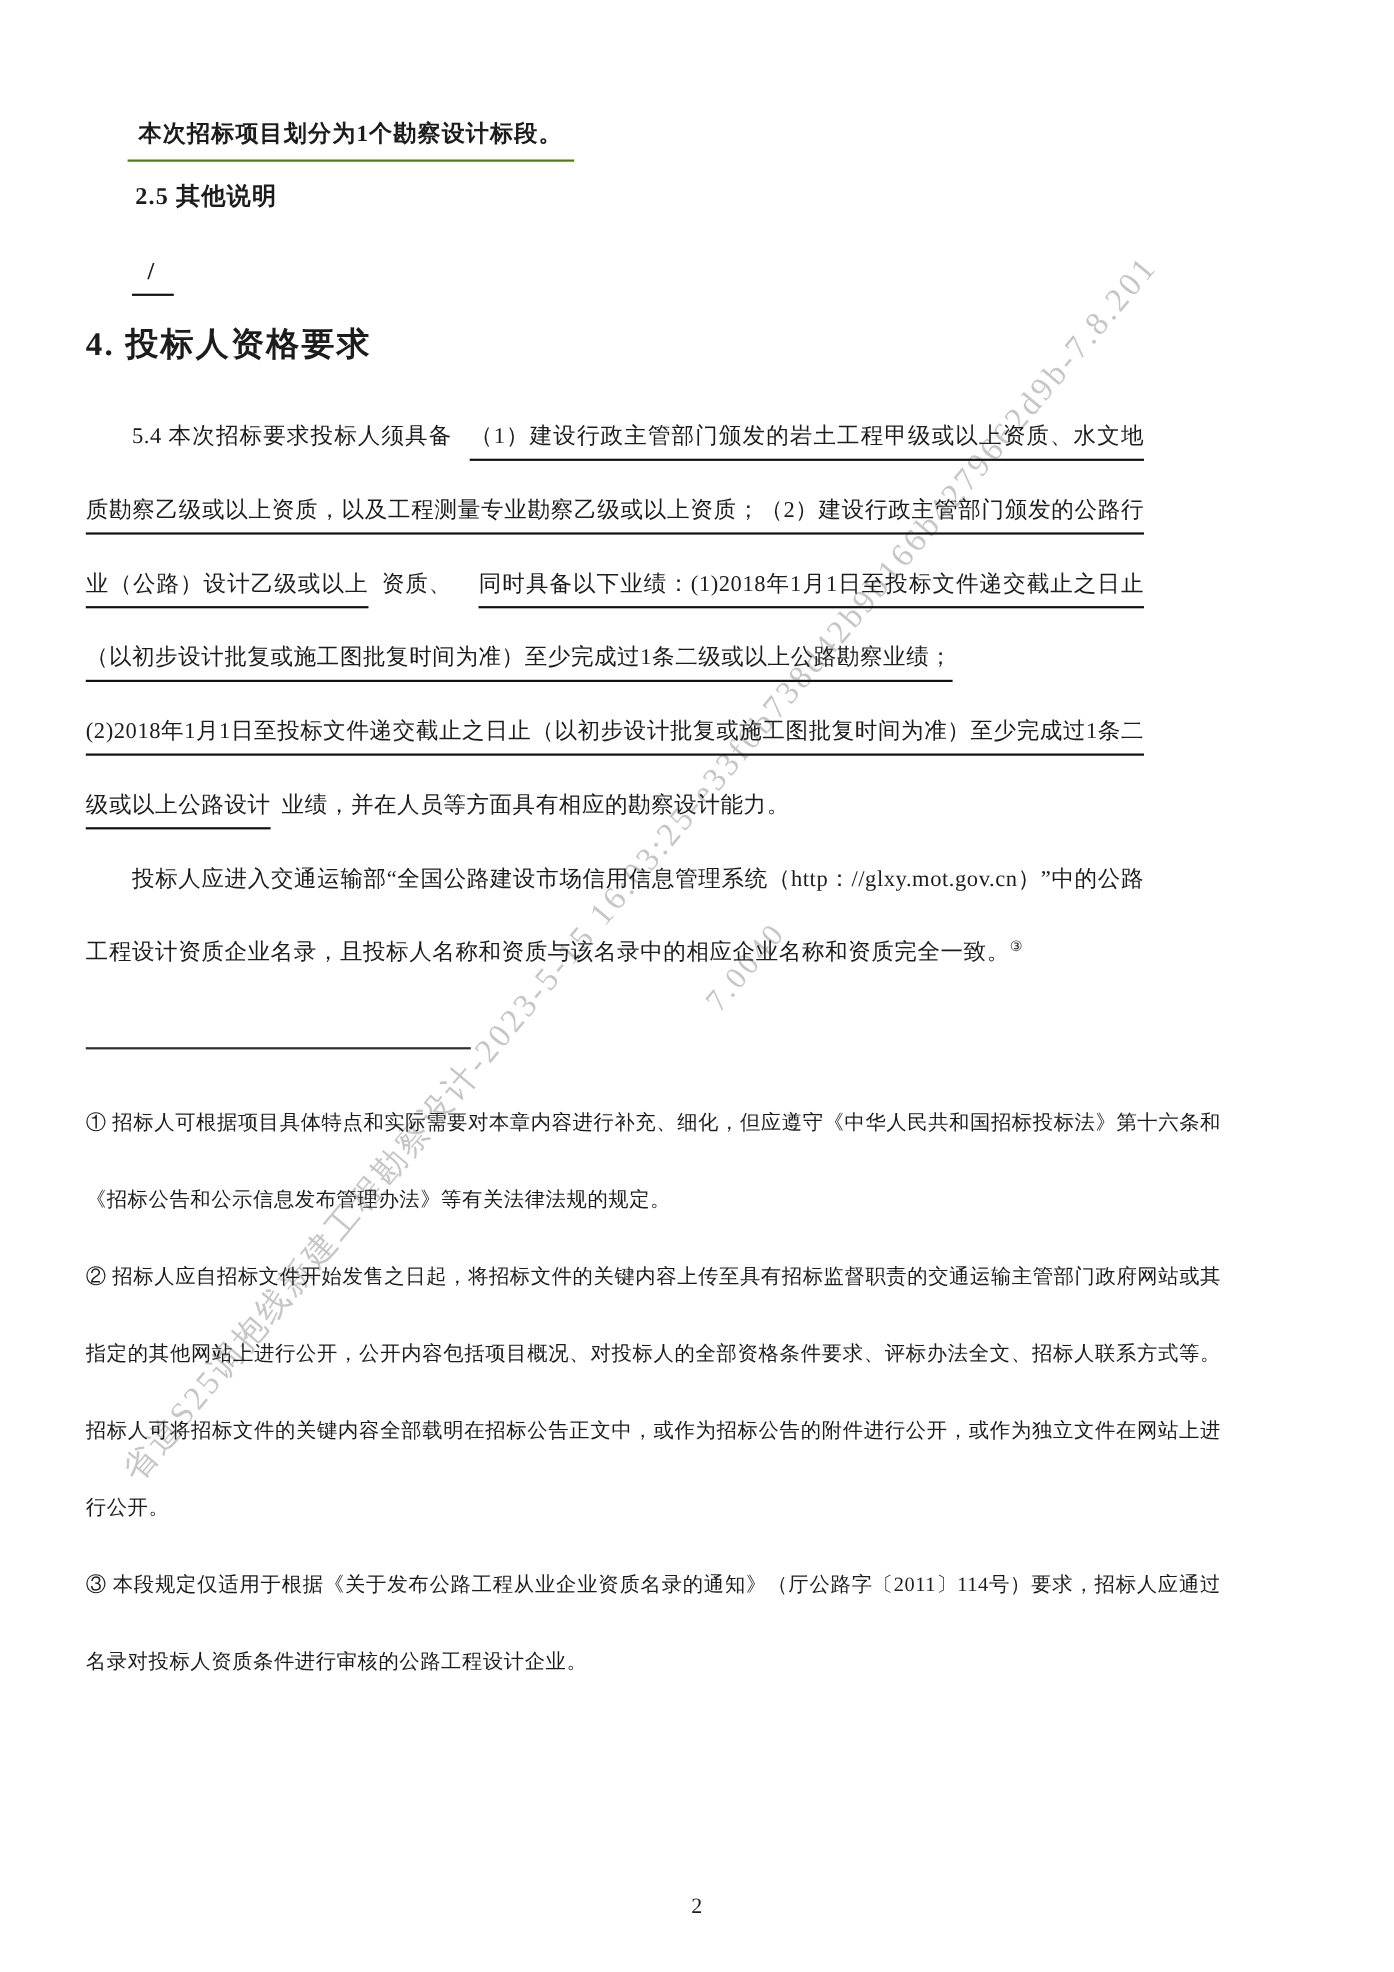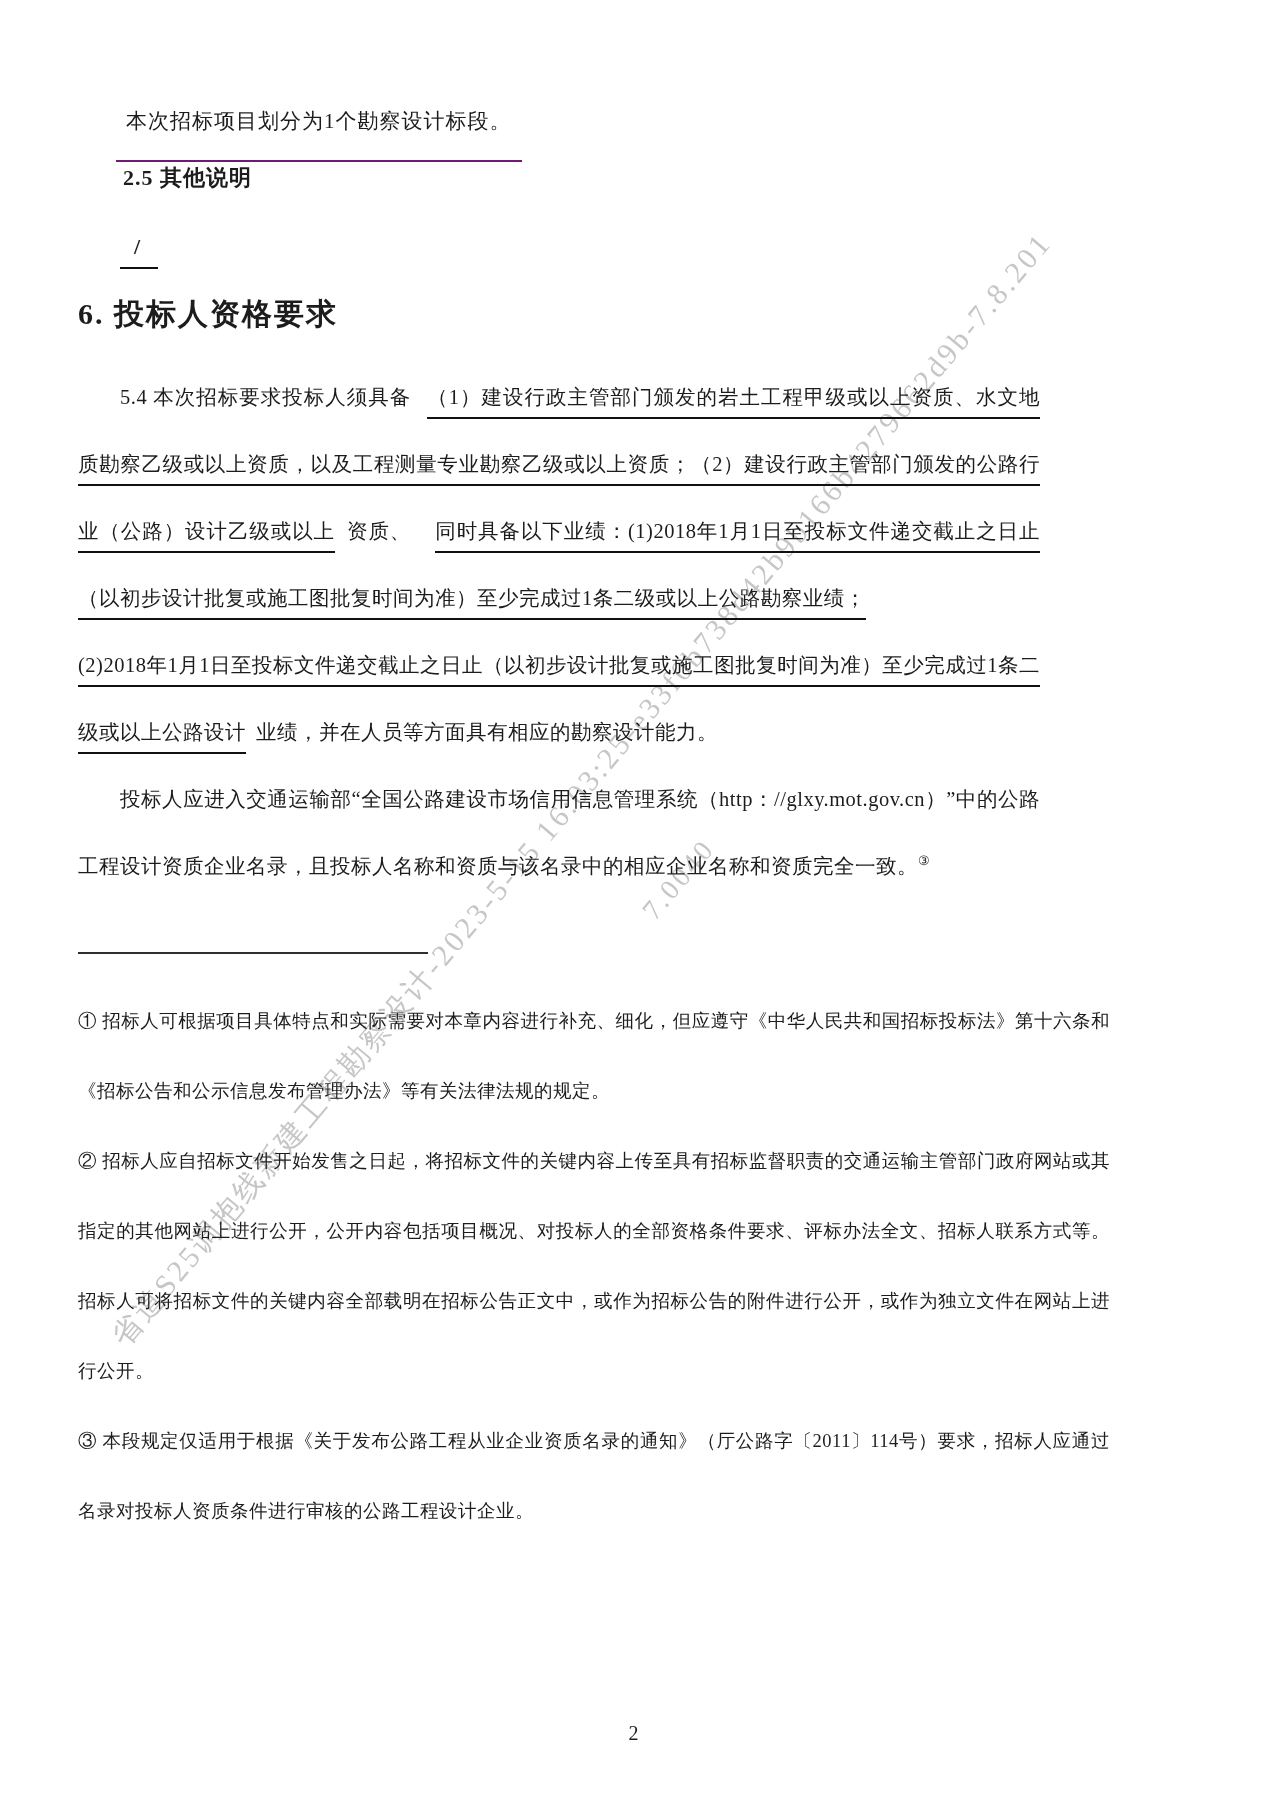--- a/index.html
+++ b/index.html
@@ -42,23 +42,23 @@
     z-index:1;
   }
   .h-sub {
     margin-left:45px;
     font-size:22px; font-weight:bold;
     line-height:28px;
     letter-spacing:1px;
   }
   .fill-line { margin-top:44px; margin-left:38px; line-height:30px; font-size:21px; }
   .fill-line .u-fill {
-    border-bottom:2px solid #701a75;
-    padding:0 10px 27px 10px;
-    font-weight:normal;
+    border-bottom:2px solid #4d7c0f;
+    padding:0 10px 12px 10px;
+    font-weight:bold;
     letter-spacing:1px;
   }
   .h-s25 { margin-top:28px; }
   .slash-line { margin-top:40px; margin-left:42px; font-size:22px; line-height:30px; }
   .slash-line .u-fill { border-bottom:2px solid #111; padding:0 18px 8px 14px; font-weight:bold; }
   .h-main {
     margin-top:34px;
     font-size:30px; font-weight:bold;
     line-height:36px;
     letter-spacing:2px;
@@ -120,21 +120,21 @@
     <div class="fill-line">
       <span class="u-fill">本次招标项目划分为1个勘察设计标段。</span>
     </div>
 
     <div class="h-sub h-s25">2.5 其他说明</div>
 
     <div class="slash-line">
       <span class="u-fill">/</span>
     </div>
 
-    <div class="h-main">6. 投标人资格要求</div>
+    <div class="h-main">4. 投标人资格要求</div>
 
     <p class="body-p p31">
       <span class="gap-r">5.4 本次招标要求投标人须具备</span><span class="u">（1）建设行政主管部门颁发的岩土工程甲级或以上资质、水文地质勘察乙级或以上资质，以及工程测量专业勘察乙级或以上资质；（2）建设行政主管部门颁发的公路行业（公路）设计乙级或以上</span><span class="gap-lr">资质、</span><span class="u">同时具备以下业绩：(1)2018年1月1日至投标文件递交截止之日止（以初步设计批复或施工图批复时间为准）至少完成过1条二级或以上公路勘察业绩；</span>
     </p>
 
     <p class="body-p p31b">
       <span class="u">(2)2018年1月1日至投标文件递交截止之日止（以初步设计批复或施工图批复时间为准）至少完成过1条二级或以上公路设计</span><span class="gap-l">业绩，并在人员等方面具有相应的勘察设计能力。</span>
     </p>
 
     <p class="body-p p-credit">

